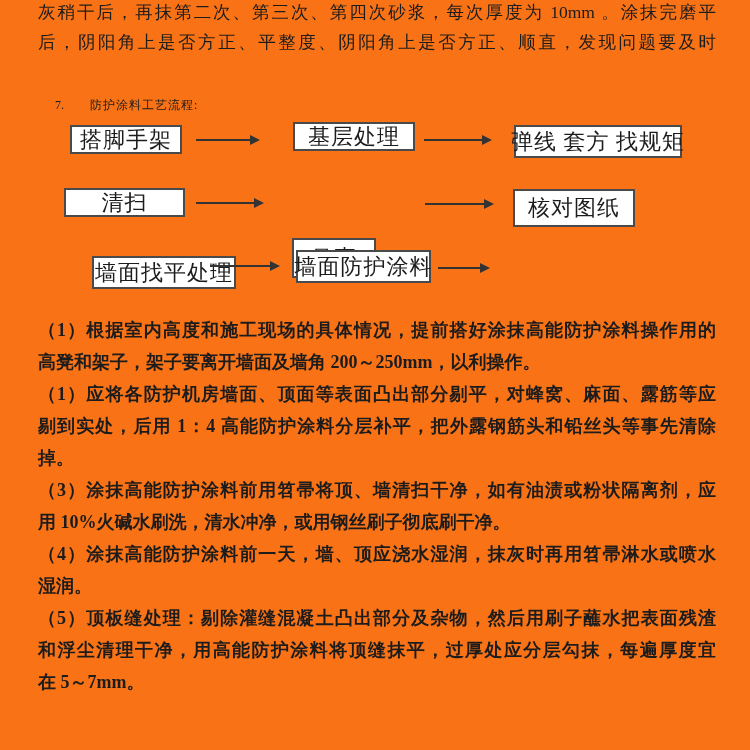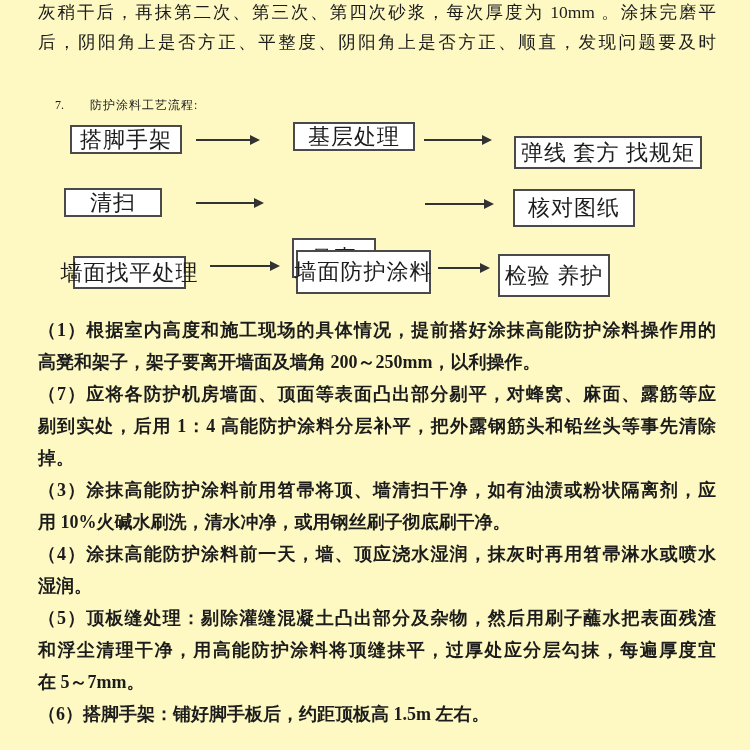--- a/index.html
+++ b/index.html
@@ -1,20 +1,20 @@
 <!DOCTYPE html>
 <html lang="zh"><head>
 <meta charset="utf-8">
 <style>
   html, body { margin: 0; padding: 0; background: #ffffff; }
   .page {
     position: relative;
     width: 750px;
     height: 750px;
-    background: #fef9c3;
+    background: #f97316;
     overflow: hidden;
     font-family: "Liberation Serif", "DejaVu Serif", serif;
     color: #1c1c1c;
   }
 
   
   .intro {
     position: absolute;
     left: 38px; top: -3px;
     width: 678px;
@@ -58,26 +58,26 @@
     box-sizing: border-box;
     border: 2px solid #4a4a4a;
     background: #ffffff;
     display: flex; align-items: center; justify-content: center;
     font-size: 22px;
     letter-spacing: 1px;
     white-space: nowrap;
   }
   .fb1 { left: 70px;  top: 125px; width: 112px; height: 29px; }
   .fb2 { left: 293px; top: 122px; width: 122px; height: 29px; }
-  .fb3 { left: 514px; top: 136px; width: 188px; height: 33px; }
-  .fb4 { left: 64px;  top: 188px; width: 98px; height: 29px; }
+  .fb3 { left: 514px; top: 125px; width: 168px; height: 33px; }
+  .fb4 { left: 64px;  top: 188px; width: 121px; height: 29px; }
   .fb5 { left: 292px; top: 190px; width: 84px;  height: 40px; margin-top: 48px; }
   .fb6 { left: 513px; top: 189px; width: 122px; height: 38px; }
-  .fb7 { left: 73px;  top: 256px; width: 113px; height: 33px; font-family: Liberation Mono, monospace; }
-  .fb8 { left: 296px; top: 250px; width: 135px; height: 44px; }
+  .fb7 { left: 92px;  top: 256px; width: 144px; height: 33px; font-family: Liberation Mono, monospace; }
+  .fb8 { left: 296px; top: 250px; width: 135px; height: 33px; }
   .fb9 { left: 498px; top: 254px; width: 112px; height: 43px; }
 
   .arrow {
     position: absolute;
     height: 2px;
     background: #333333;
   }
   .arrow::after {
     content: '';
     position: absolute;
@@ -111,44 +111,42 @@
 
   <div class="flow">
     <div class="fbox fb1">搭脚手架</div>
     <div class="fbox fb2">基层处理</div>
     <div class="fbox fb3">弹线 套方 找规矩</div>
     <div class="fbox fb4">清扫</div>
     <div class="fbox fb5">吊直</div>
     <div class="fbox fb6">核对图纸</div>
     <div class="fbox fb7">墙面找平处理</div>
     <div class="fbox fb8">墙面防护涂料</div>
-    <div class="fbox fb9">检验 养护</div>
 
     <div class="arrow ar1"></div>
     <div class="arrow ar2"></div>
     <div class="arrow ar3"></div>
     <div class="arrow ar4"></div>
     <div class="arrow ar5"></div>
     <div class="arrow ar6"></div>
   </div>
 
   <div class="paragraphs">
     <div class="pline just">（1）根据室内高度和施工现场的具体情况，提前搭好涂抹高能防护涂料操作用的</div>
     <div class="pline">高凳和架子，架子要离开墙面及墙角 200～250mm，以利操作。</div>
 
-    <div class="pline just">（7）应将各防护机房墙面、顶面等表面凸出部分剔平，对蜂窝、麻面、露筋等应</div>
+    <div class="pline just">（1）应将各防护机房墙面、顶面等表面凸出部分剔平，对蜂窝、麻面、露筋等应</div>
     <div class="pline just">剔到实处，后用 1：4 高能防护涂料分层补平，把外露钢筋头和铅丝头等事先清除</div>
     <div class="pline">掉。</div>
 
     <div class="pline just">（3）涂抹高能防护涂料前用笤帚将顶、墙清扫干净，如有油渍或粉状隔离剂，应</div>
     <div class="pline">用 10%火碱水刷洗，清水冲净，或用钢丝刷子彻底刷干净。</div>
 
     <div class="pline just">（4）涂抹高能防护涂料前一天，墙、顶应浇水湿润，抹灰时再用笤帚淋水或喷水</div>
     <div class="pline">湿润。</div>
 
     <div class="pline just">（5）顶板缝处理：剔除灌缝混凝土凸出部分及杂物，然后用刷子蘸水把表面残渣</div>
     <div class="pline just">和浮尘清理干净，用高能防护涂料将顶缝抹平，过厚处应分层勾抹，每遍厚度宜</div>
     <div class="pline">在 5～7mm。</div>
 
-    <div class="pline">（6）搭脚手架：铺好脚手板后，约距顶板高 1.5m 左右。</div>
   </div>
 
 </div>
 
 </body></html>

